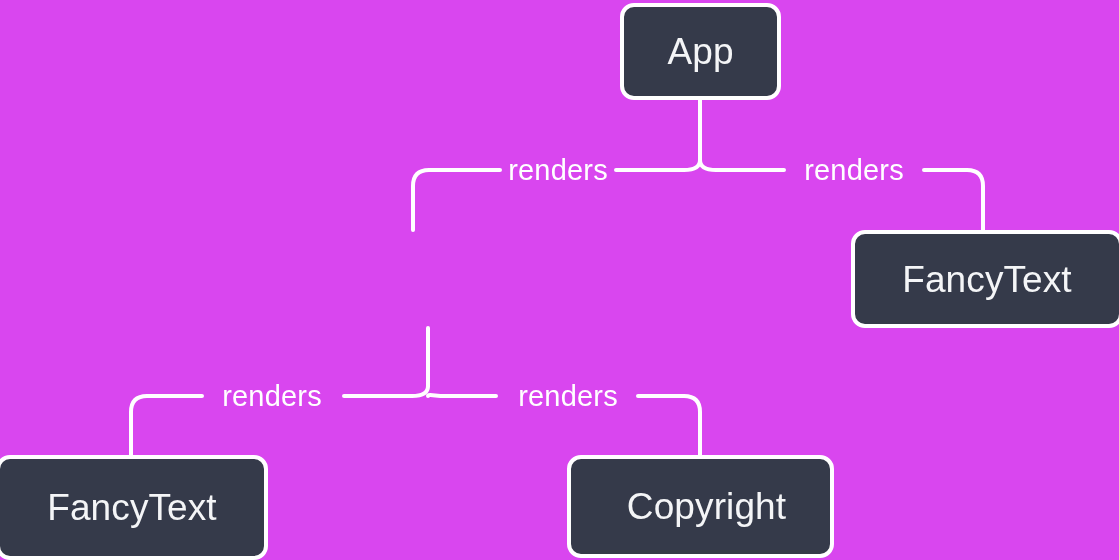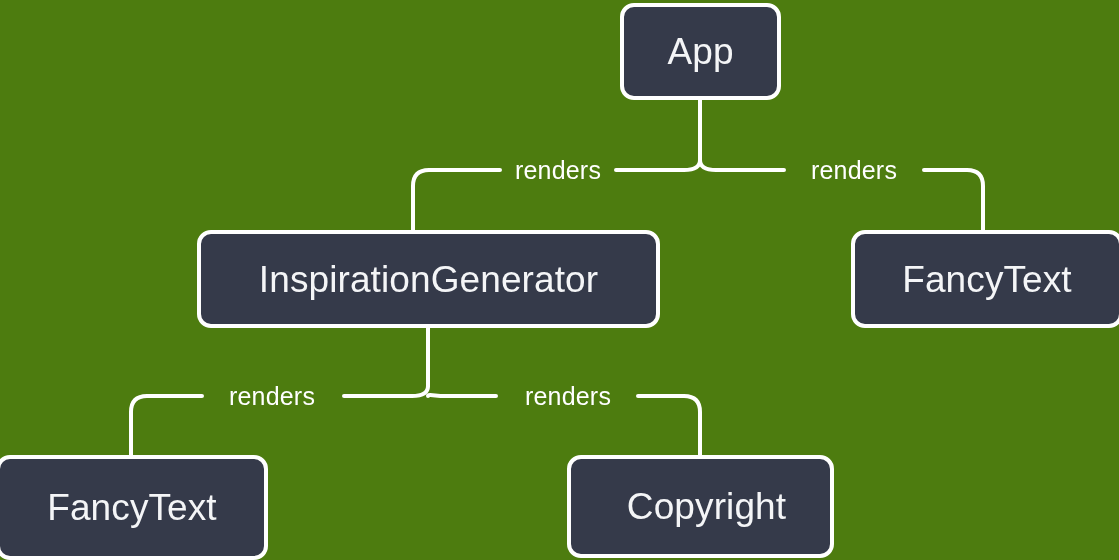--- a/index.html
+++ b/index.html
@@ -11,21 +11,21 @@
     width: 1119px;
     height: 560px;
     background: #4a6b4c;
     font-family: "Liberation Sans", sans-serif;
     overflow: hidden;
   }
   #diagram {
     position: relative;
     width: 1119px;
     height: 560px;
-    background: #4d7c0f;
+    background: #d946ef;
   }
   #wires {
     position: absolute;
     left: 0;
     top: 0;
     width: 1119px;
     height: 560px;
     pointer-events: none;
   }
   .node {
@@ -44,21 +44,21 @@
     white-space: nowrap;
   }
   .node-label {
     display: block;
     line-height: 1;
   }
   .edge-label {
     position: absolute;
     color: #ffffff;
     font-family: "Liberation Sans", sans-serif;
-    font-size: 25px;
+    font-size: 29px;
     font-weight: 500;
     line-height: 1;
     white-space: nowrap;
     transform: translate(-50%, -50%);
     letter-spacing: 0.2px;
   }
 
   
   #node-app            { left: 620px;  top: 3px;   width: 161px; height: 97px;  font-size: 37px; }
   #node-inspiration    { left: 197px;  top: 230px; width: 463px; height: 98px;  font-size: 37px; }
@@ -96,23 +96,20 @@
       <path d="M 202,396 L 147,396 Q 131,396 131,412 L 131,455"></path>
 
       <path d="M 638,396 L 684,396 Q 700,396 700,412 L 700,455"></path>
     </g>
   </svg>
 
   <div class="node" id="node-app">
     <span class="node-label">App</span>
   </div>
 
-  <div class="node" id="node-inspiration">
-    <span class="node-label">InspirationGenerator</span>
-  </div>
 
   <div class="node" id="node-fancytext-right">
     <span class="node-label">FancyText</span>
   </div>
 
   <div class="node" id="node-fancytext-left">
     <span class="node-label">FancyText</span>
   </div>
 
   <div class="node" id="node-copyright">

